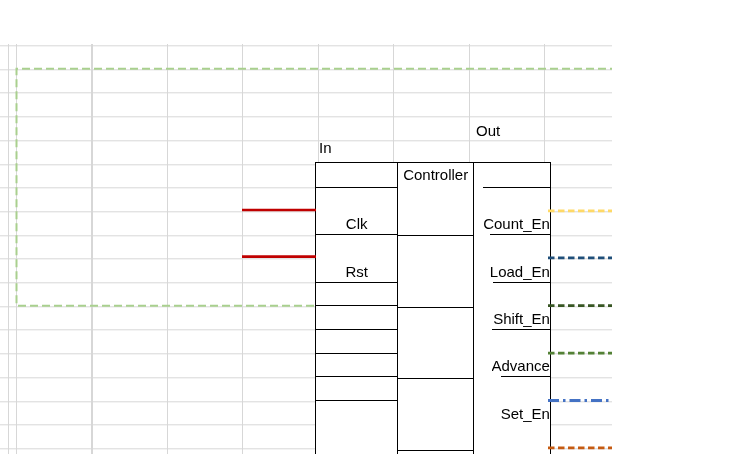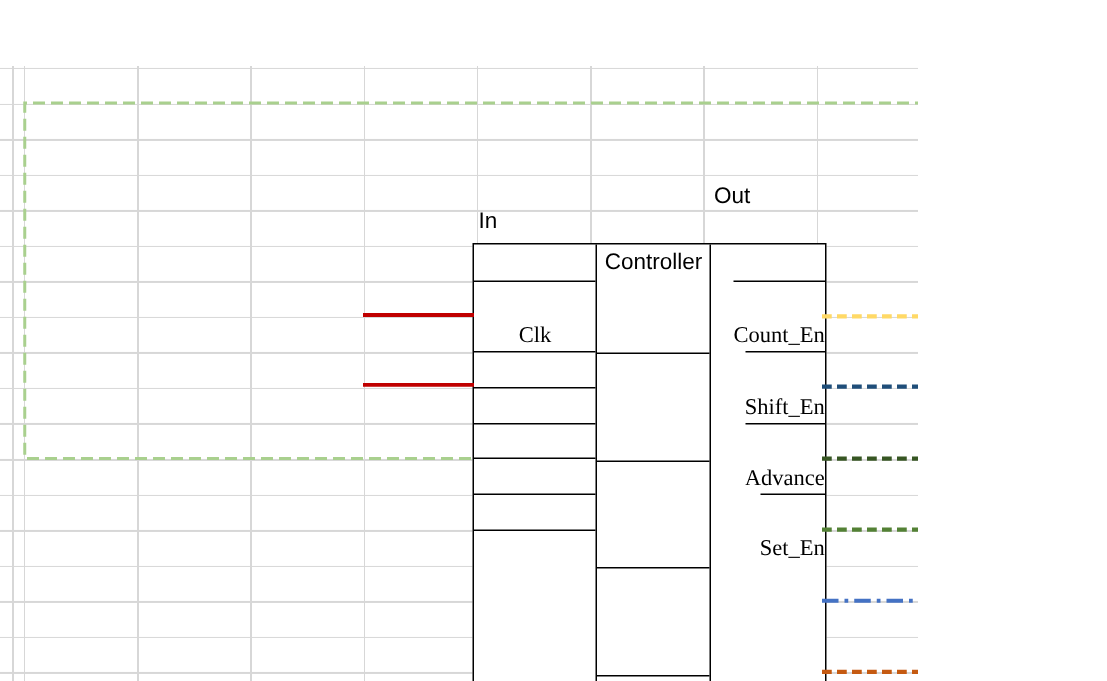--- a/index.html
+++ b/index.html
@@ -26,41 +26,42 @@
   }
   .tcol{display:flex;flex-direction:column;}
   .tcol.bl{border-left:1.5px solid #000;}
   #col-in{width:80.5px;}
   #col-mid{width:75.5px;gap:48px;}
   #col-out{width:75.5px;align-items:flex-end;}
   .cell{
     box-sizing:border-box;display:flex;align-items:flex-end;justify-content:center;
     font-size:15px;line-height:16px;padding-bottom:2px;white-space:nowrap;overflow:hidden;
   }
-  .cell.bt{border-top:1.5px solid #000;font-family:Liberation Serif, serif;}
+  .cell.bt{border-top:1.5px solid #000;}
   .h-s{height:23.7px;}   
   .h-m{height:47.4px;}   
   .cell.ctr{align-items:center;padding-bottom:0;}
   
   #wires{position:absolute;left:0;top:0;pointer-events:none;}
 </style>
 </head>
 <body>
 
 <div id="stage">
 
   <div id="sheet"></div>
 
   <div class="float-label" id="in-label">In</div>
   <div class="float-label" id="out-label">Out</div>
 
   <div id="ctable">
     <div class="tcol" id="col-in">
       <div class="cell h-s"></div>
       <div class="cell h-m bt">Clk</div>
+      <div class="cell h-m bt">Rst</div>
       <div class="cell h-s bt"></div>
       <div class="cell h-s bt"></div>
       <div class="cell h-s bt"></div>
       <div class="cell h-s bt"></div>
       <div class="cell h-s bt"></div>
       <div class="cell h-s bt"></div>
     </div>
     <div class="tcol bl" id="col-mid">
       <div class="cell h-s ctr">Controller</div>
       <div class="cell h-s bt"></div>
@@ -72,20 +73,21 @@
       <div class="cell h-s bt"></div>
       <div class="cell h-s bt"></div>
       <div class="cell h-s bt"></div>
       <div class="cell h-s bt"></div>
       <div class="cell h-s bt"></div>
       <div class="cell h-s bt"></div>
     </div>
     <div class="tcol bl" id="col-out">
       <div class="cell h-s"></div>
       <div class="cell h-m bt">Count_En</div>
+      <div class="cell h-m bt">Load_En</div>
       <div class="cell h-m bt">Shift_En</div>
       <div class="cell h-m bt">Advance</div>
       <div class="cell h-m bt">Set_En</div>
     </div>
   </div>
 
   <svg id="wires" width="738" height="454" viewBox="0 0 738 454">
     <path d="M 738 24.7 L 16.5 24.7 L 16.5 261.7 L 316 261.7" fill="none" stroke-width="2" stroke-dasharray="8 4" stroke="#a9d08e"></path>
     <path d="M 548 166.9 L 623 166.9 L 623 380.2 L 738 380.2" fill="none" stroke-width="2.8" stroke-dasharray="6.5 3.5" stroke="#ffd966"></path>
     <path d="M 548 213.8 L 738 213.8" fill="none" stroke-width="2.8" stroke-dasharray="6.5 3.5" stroke="#1f4e79"></path>

